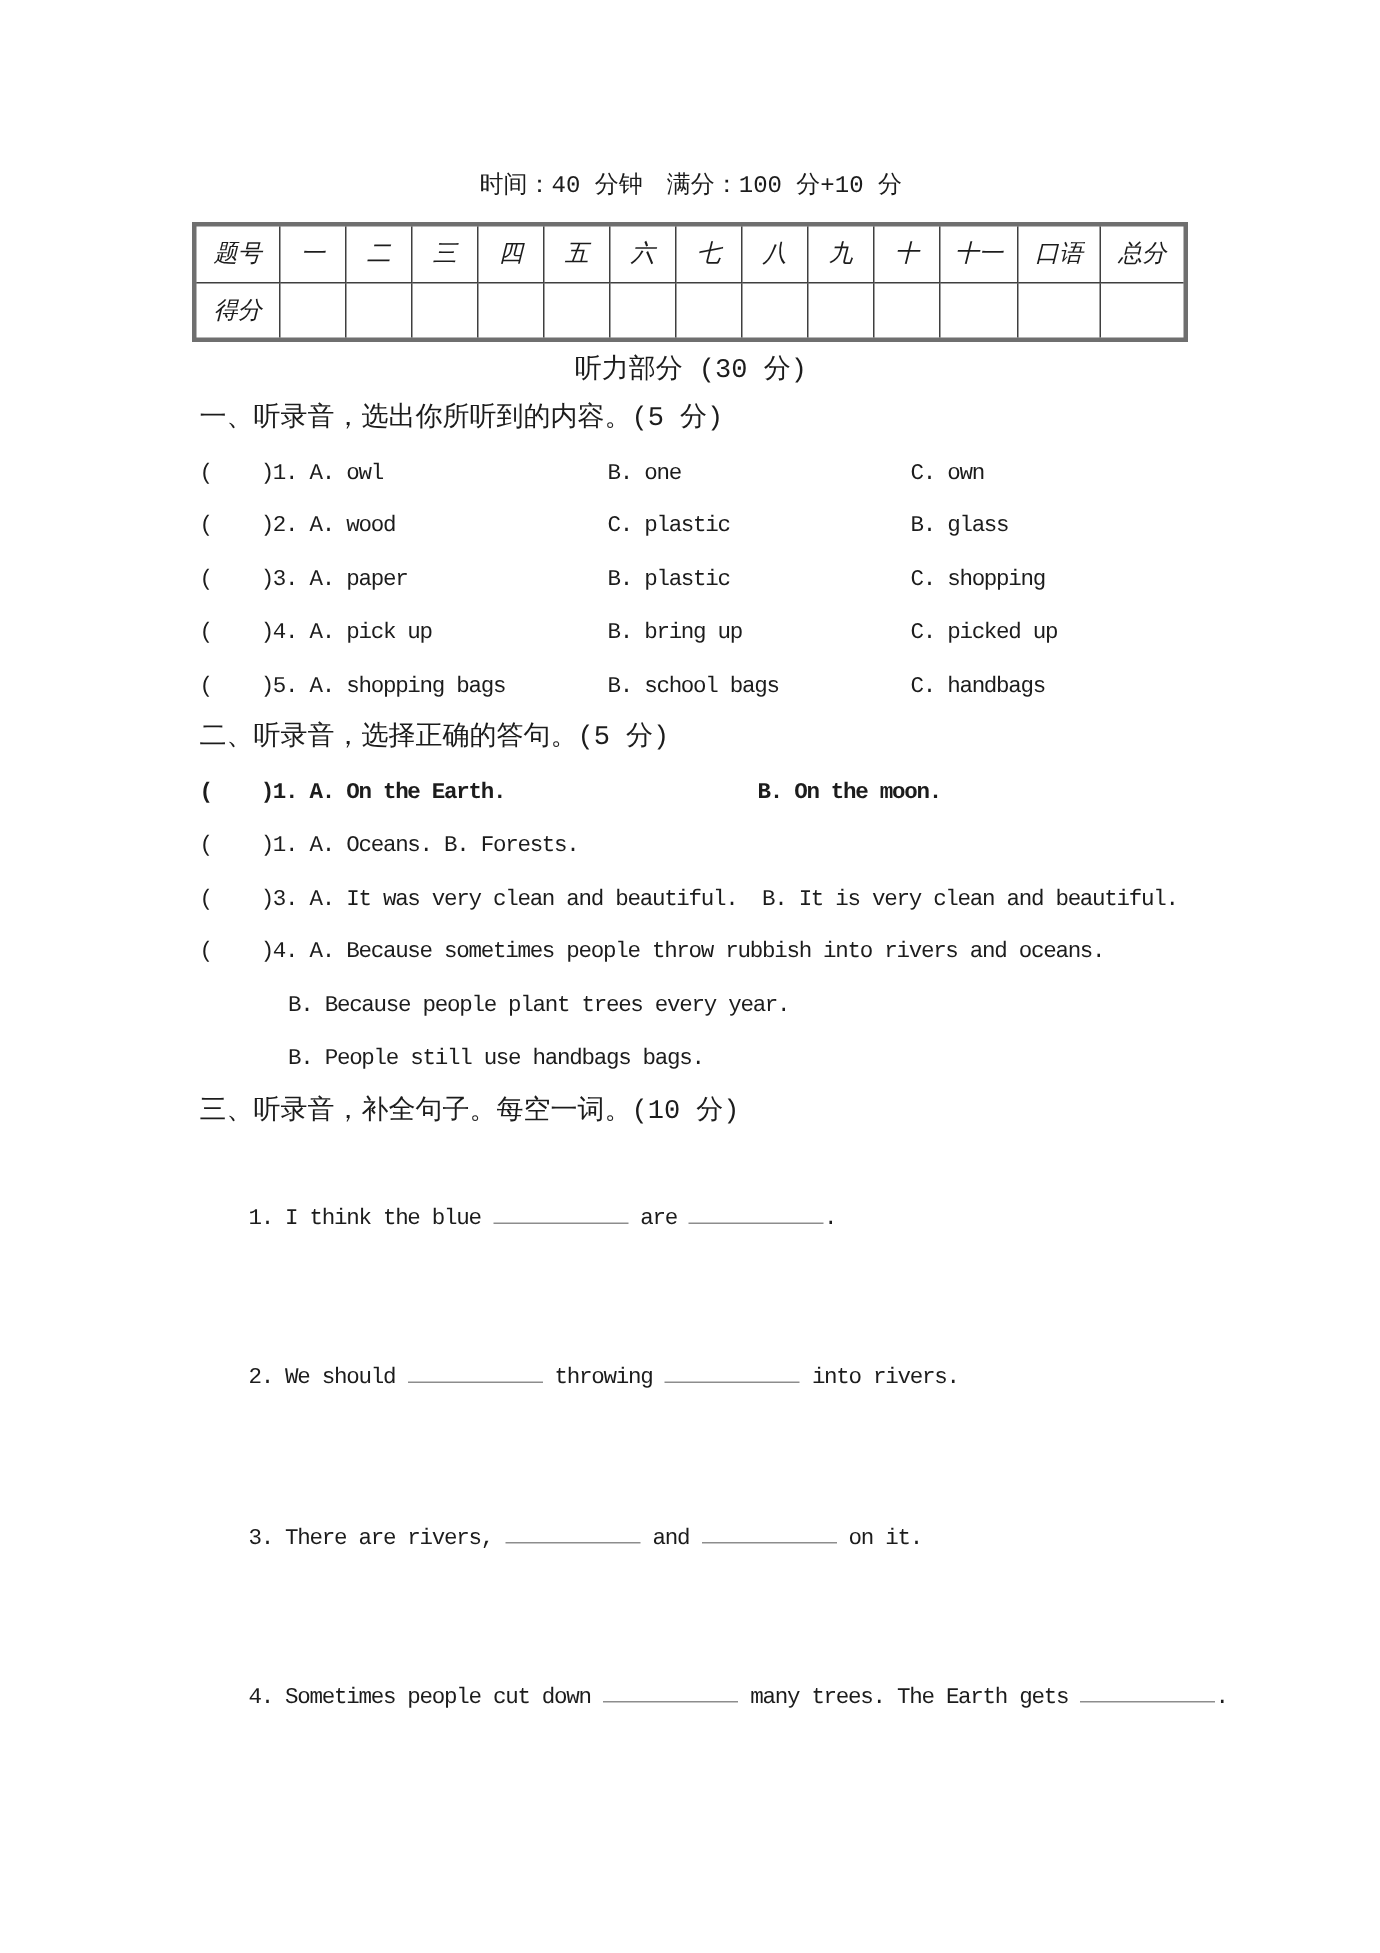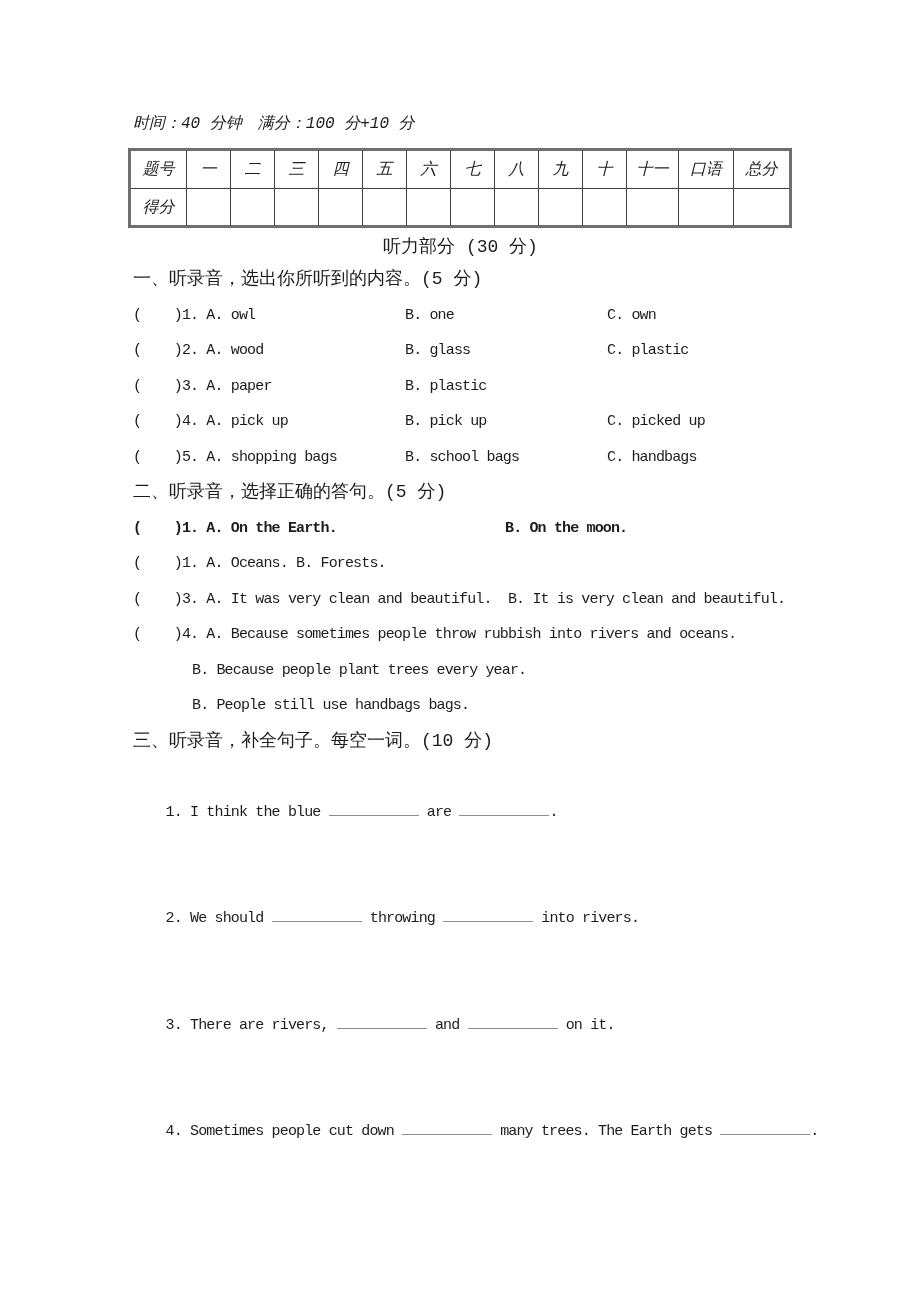--- a/index.html
+++ b/index.html
@@ -8,21 +8,21 @@
     color:#1c1c1c;
     font-family:"Liberation Mono","DejaVu Sans Mono",monospace;
     overflow:hidden;
   }
   .page{padding:106px 132px 0 133px;width:655px;}
   .title{
     text-align:center;font-size:24px;font-weight:bold;
     line-height:42px;white-space:pre;
   }
   .meta{
-    text-align:left;font-size:16px;line-height:28px;margin-top:4px;white-space:pre;font-style:italic;
+    text-align:center;font-size:16px;line-height:28px;margin-top:4px;white-space:pre;
   }
   table.score{
     border-collapse:collapse;table-layout:fixed;
     width:661px;margin:10px 0 4px -5px;
     border:3px solid #6f6f6f;
   }
   table.score td{
     border:1px solid #3f3f3f;text-align:center;vertical-align:middle;
     font-size:16px;padding:0;white-space:nowrap;overflow:hidden;font-style:italic;
   }
@@ -109,30 +109,31 @@
   <div class="part-h">听力部分 (30 分)</div>
 
   <div class="sec-h">一、听录音，选出你所听到的内容。(5 分)</div>
   <div class="line grid3">
     <span>(    )1. A. owl</span>
     <span>B. one</span>
     <span>C. own</span>
   </div>
   <div class="line grid3">
     <span>(    )2. A. wood</span>
+    <span>C. plastic</span>
     <span>B. glass</span>
-    <span>C. plastic</span>
   </div>
   <div class="line grid3">
     <span>(    )3. A. paper</span>
     <span>B. plastic</span>
+    <span>C. shopping</span>
   </div>
   <div class="line grid3">
     <span>(    )4. A. pick up</span>
-    <span>B. pick up</span>
+    <span>B. bring up</span>
     <span>C. picked up</span>
   </div>
   <div class="line grid3">
     <span>(    )5. A. shopping bags</span>
     <span>B. school bags</span>
     <span>C. handbags</span>
   </div>
 
   <div class="sec-h">二、听录音，选择正确的答句。(5 分)</div>
   <div class="line grid2">

